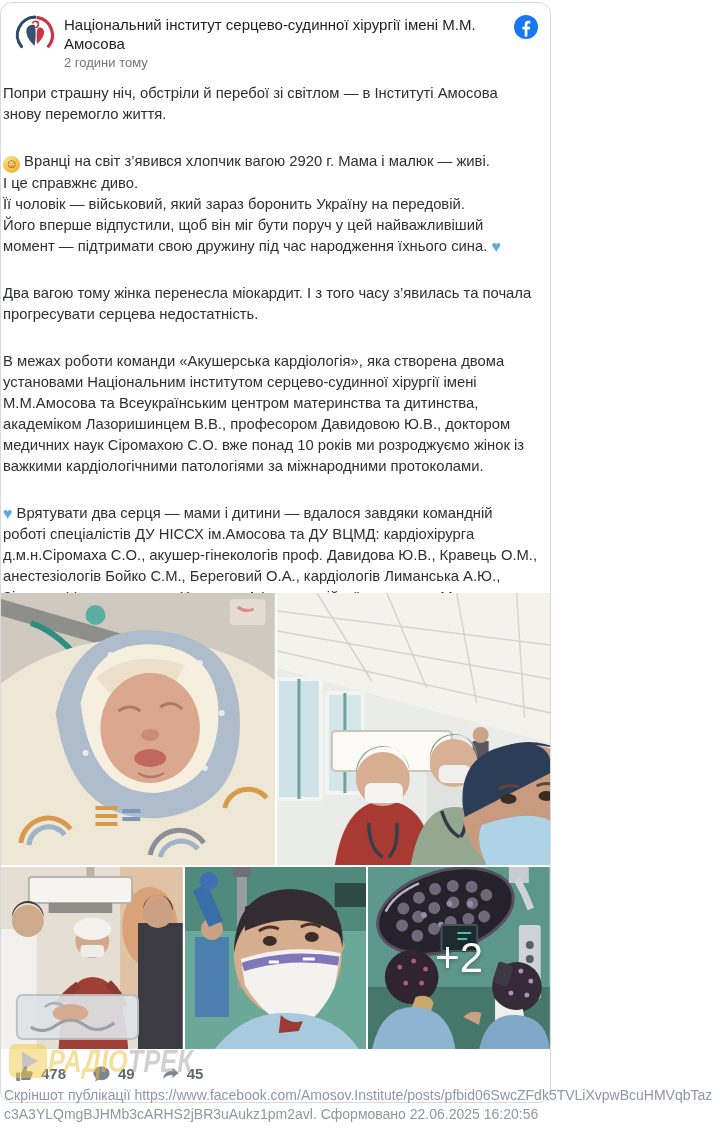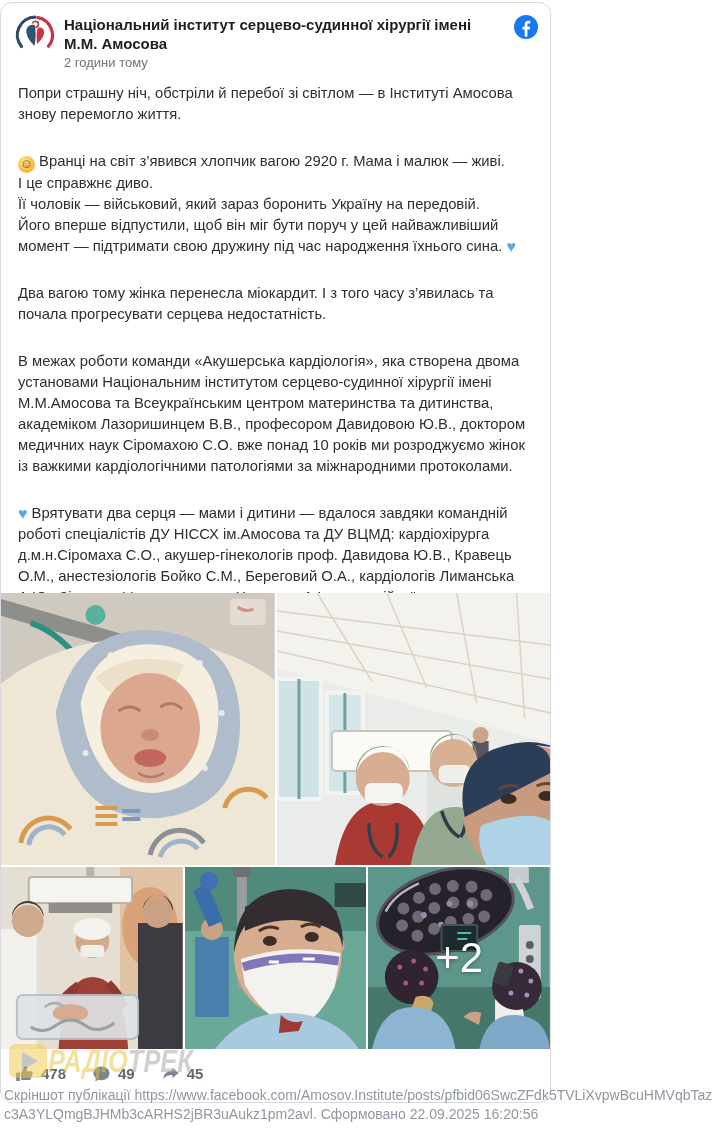--- a/index.html
+++ b/index.html
@@ -8,26 +8,26 @@
   .card {
     position:absolute; left:0px; top:2px; width:551px; height:1101px;
     background:#fff; border:1px solid #d8dadf; border-radius:12px; overflow:hidden;
     display:flex; flex-direction:column;
   }
 
   
   .header { height:70px; padding:12px 14px 0 14px; display:flex; align-items:flex-start; position:relative; flex:none; }
   .avatar { width:40px; height:40px; flex:none; }
   .head-text { margin-left:9px; max-width:440px; }
-  .page-name { font-size:15px; font-weight:bold; color:#1c1e21; line-height:19px; }
+  .page-name { font-size:15px; font-weight:normal; color:#1c1e21; line-height:19px; }
   .timestamp { font-size:13px; color:#737373; line-height:16px; margin-top:2px; }
   .fb-badge { position:absolute; right:12px; top:12px; width:24px; height:24px; }
 
   
-  .post-text { height:520px; padding:2px 12px 0 17px; overflow:hidden; flex:none; }
+  .post-text { height:520px; padding:2px 12px 0 2px; overflow:hidden; flex:none; }
   .post-text p { font-size:14.8px; line-height:21px; color:#2e2f31; white-space:pre-line; margin-top:26px; }
   .post-text p:first-child { margin-top:8px; }
   .emoji-face { display:inline-block; width:17px; height:17px; border-radius:50%;
     background:radial-gradient(circle at 35% 30%,#ffe08a,#f5b63e 70%); color:#7c4f00;
     font-size:13px; line-height:16px; text-align:center; vertical-align:-2px; }
   .emoji-heart { color:#58a8e8; font-size:16px; line-height:1; vertical-align:-1px; }
 
   
   .photo-grid { flex:none; background:#fff; }
   .prow { display:flex; gap:2px; }
@@ -331,13 +331,13 @@
 <div class="watermark">
   <svg class="wm-badge" viewBox="0 0 40 40">
     <rect x="1" y="2" width="38" height="34" rx="7" fill="#f0ca45"></rect>
     <polygon points="14,10 30,19 14,28" fill="#8c8c8c"></polygon>
   </svg>
   <div class="wm-text">
     <span class="wm-yellow">РАДІО</span><span class="wm-gray">ТРЕК</span>
   </div>
 </div>
 
-<div class="caption">Скріншот публікації https://www.facebook.com/Amosov.Institute/posts/pfbid06SwcZFdk5TVLiXvpwBcuHMVqbTazc3A3YLQmgBJHMb3cARHS2jBR3uAukz1pm2avl. Сформовано 22.09.2025 16:20:56</div>
+<div class="caption">Скріншот публікації https://www.facebook.com/Amosov.Institute/posts/pfbid06SwcZFdk5TVLiXvpwBcuHMVqbTazc3A3YLQmgBJHMb3cARHS2jBR3uAukz1pm2avl. Сформовано 22.06.2025 16:20:56</div>
 
 </body></html>

